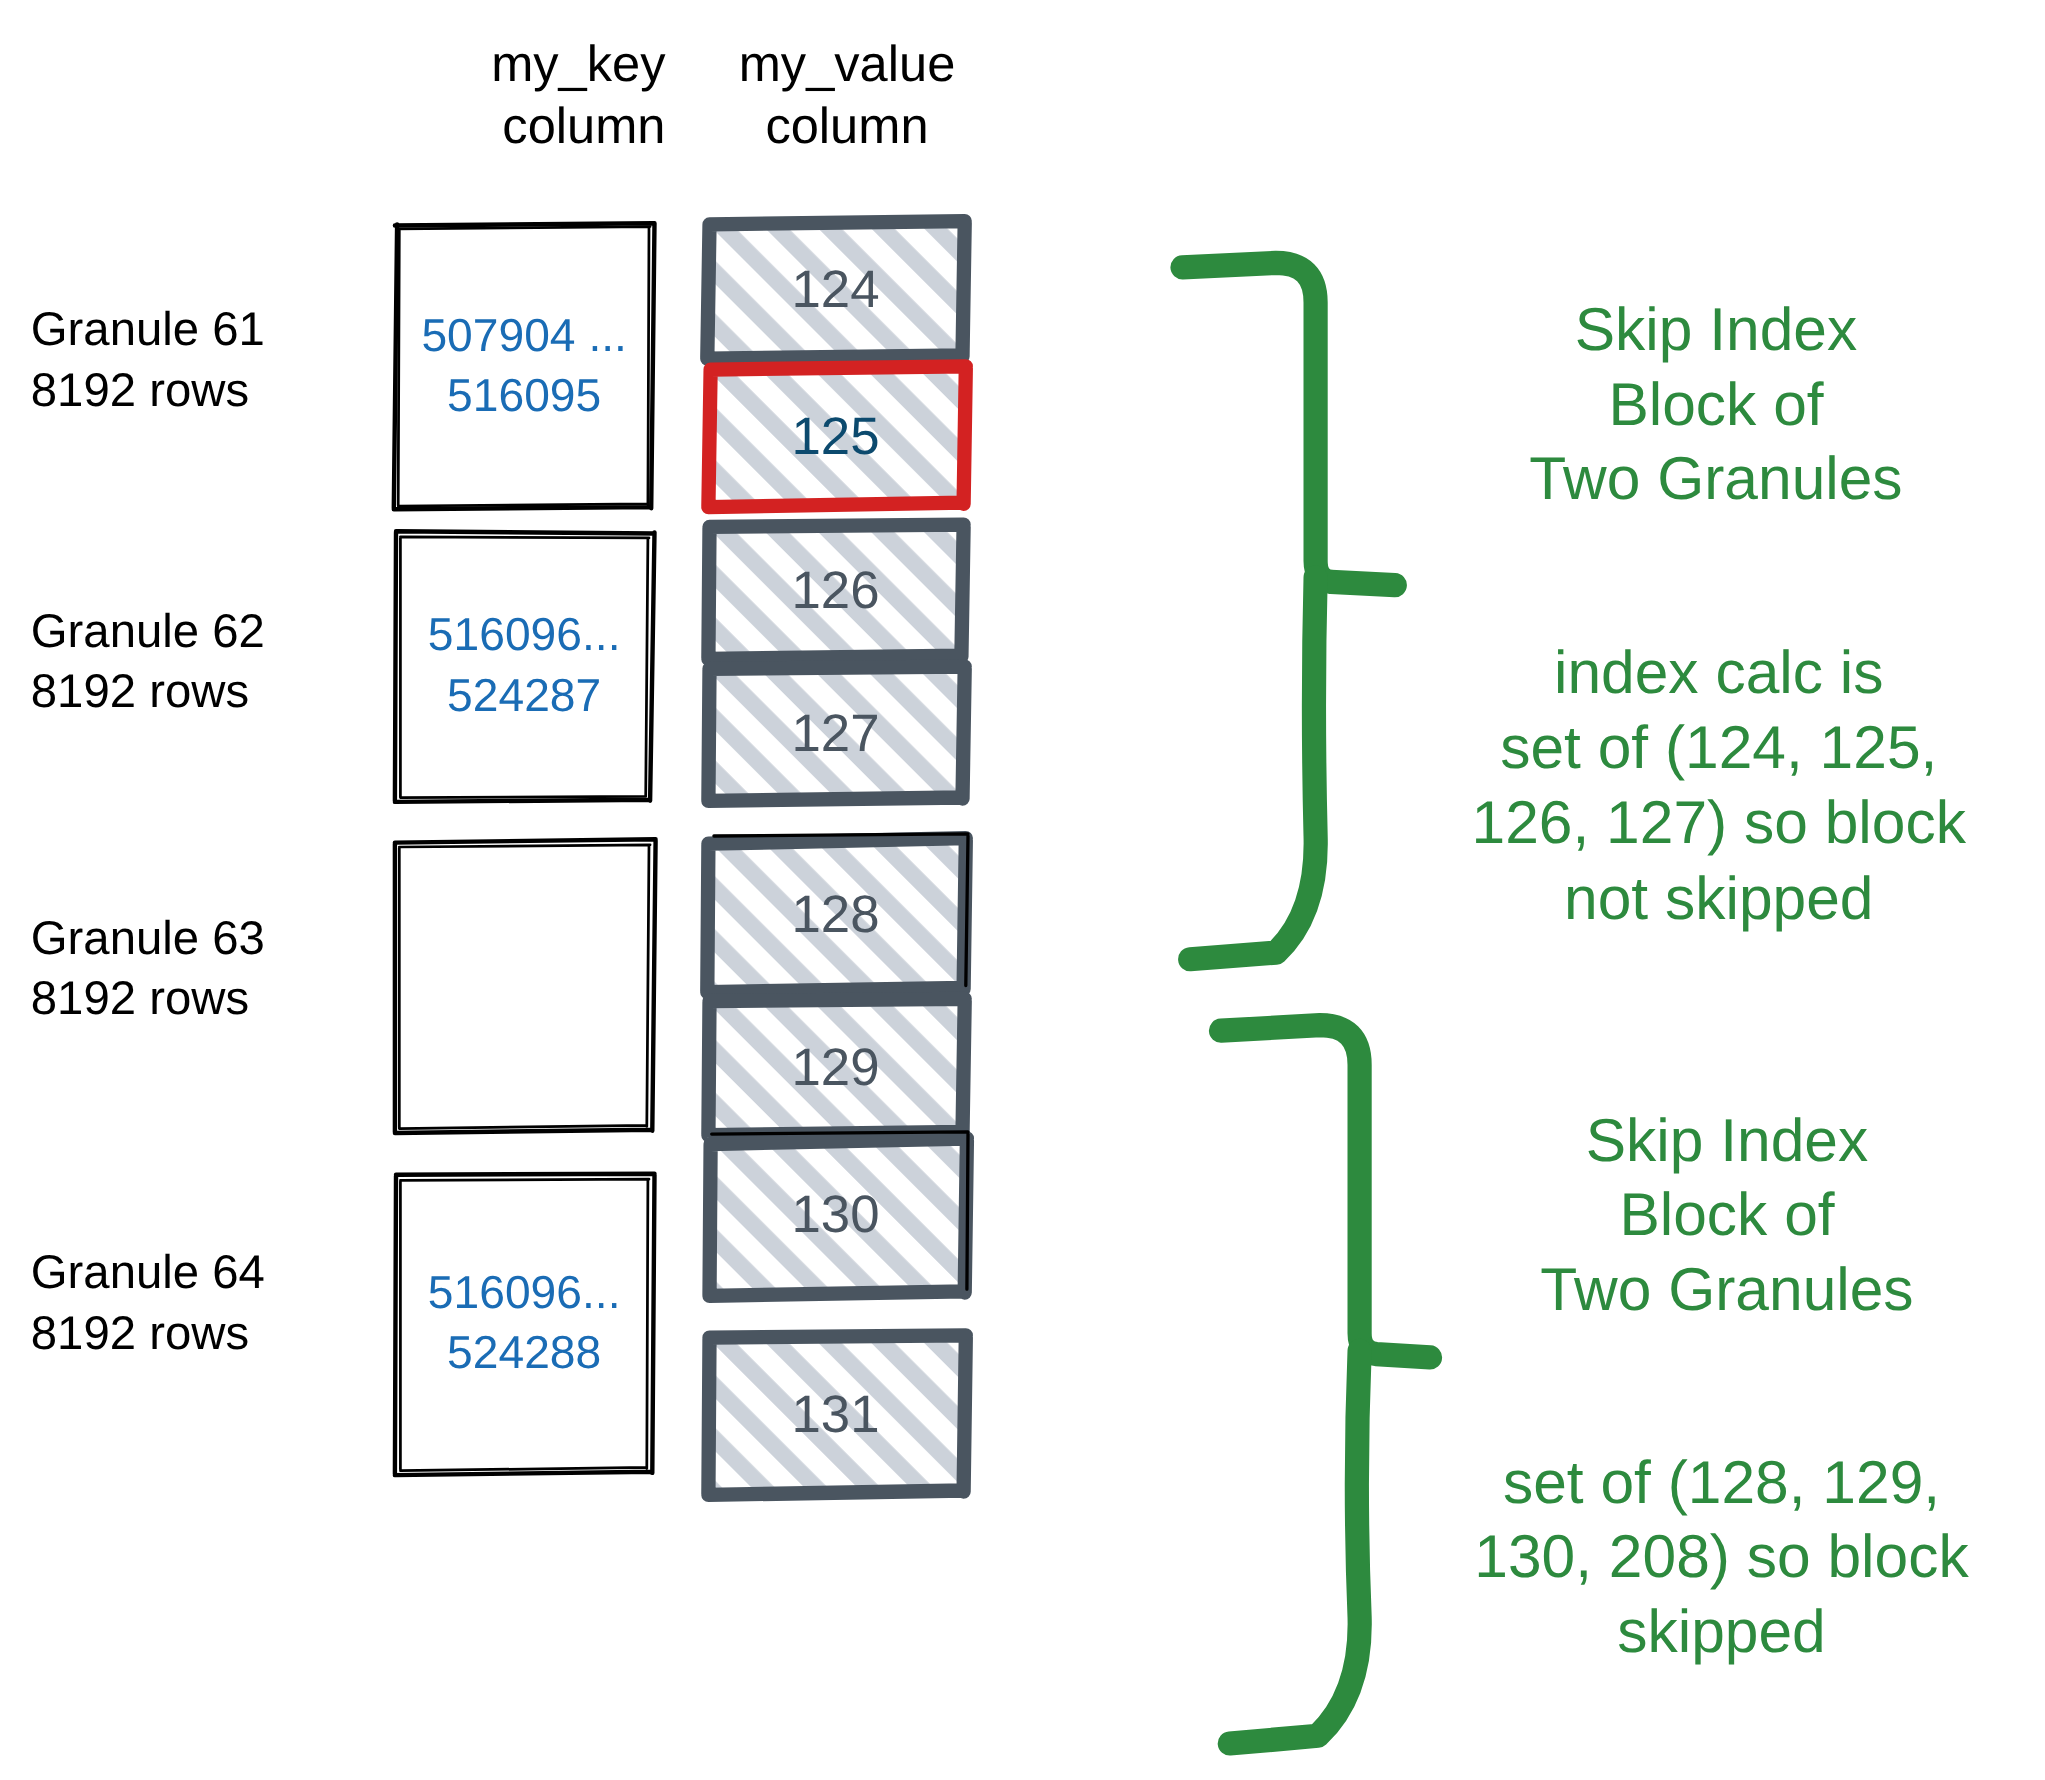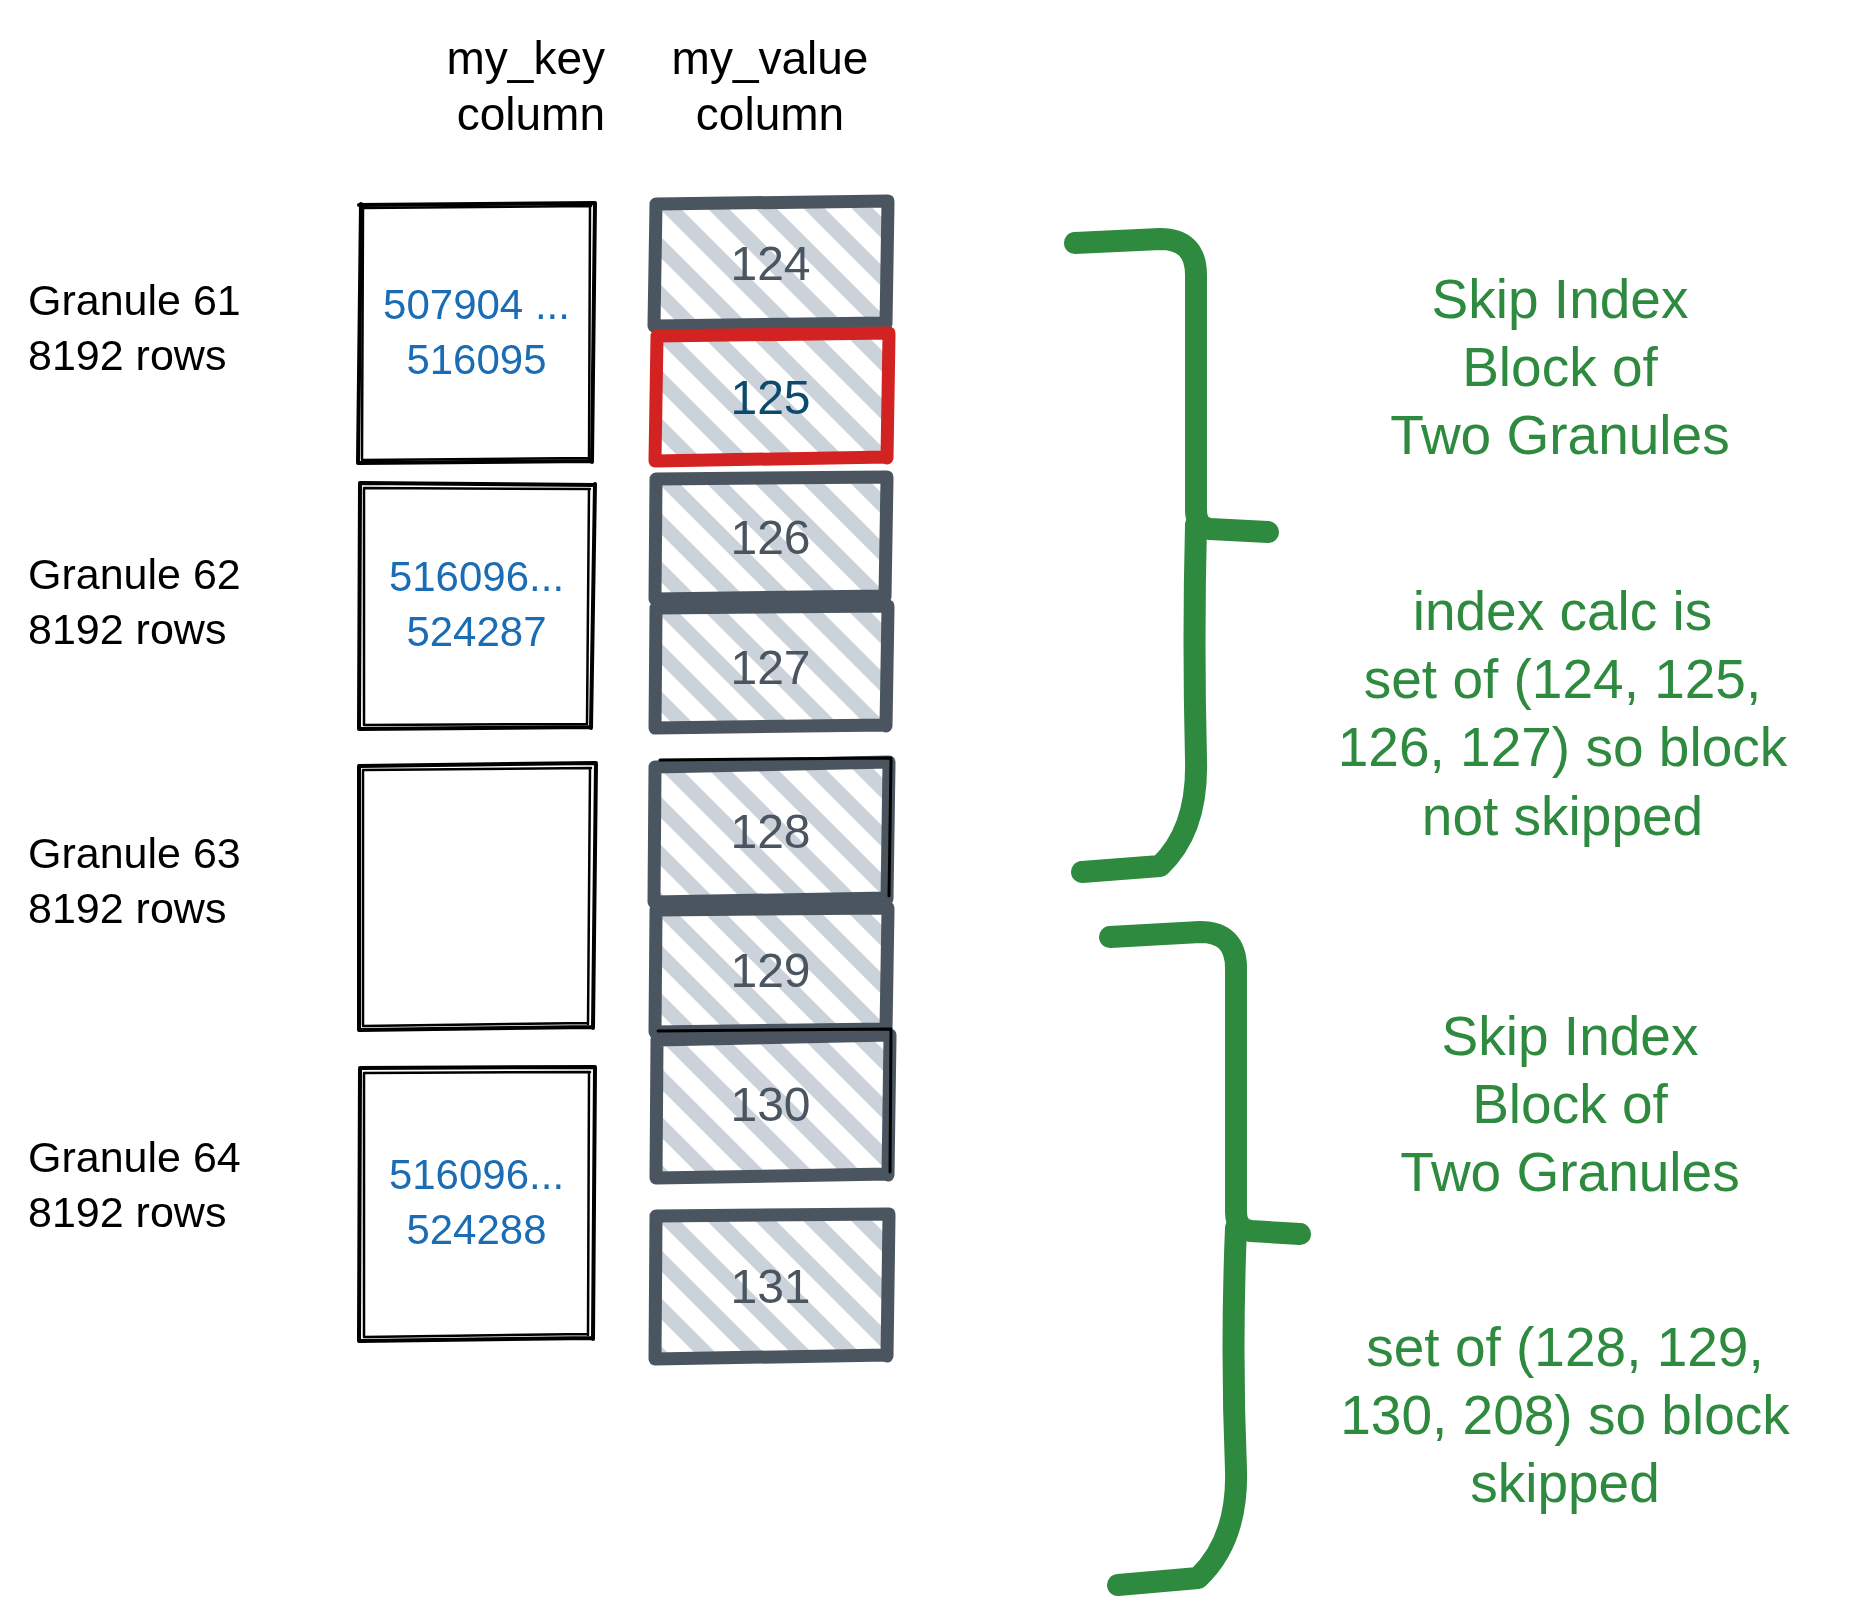--- a/index.html
+++ b/index.html
@@ -68,21 +68,20 @@
 
   
   .val-cell {
     position: absolute;
     left: 637px;
     width: 245px;
     box-sizing: border-box;
     display: flex;
     align-items: center;
     justify-content: center;
-    margin-left: 11px;
   }
   .val-cell .sketch {
     position: absolute;
     left: 0; top: 0;
     width: 100%;
     height: 100%;
     overflow: visible;
   }
   .val-text {
     position: relative;

